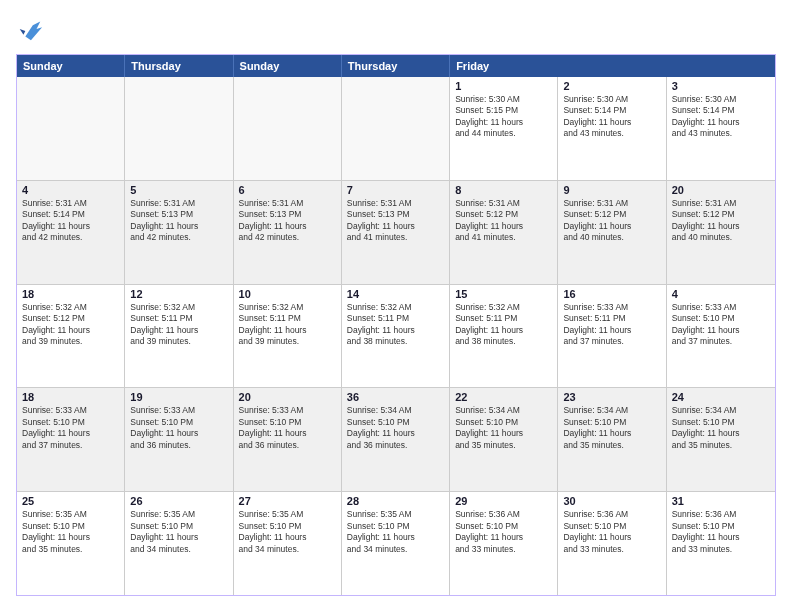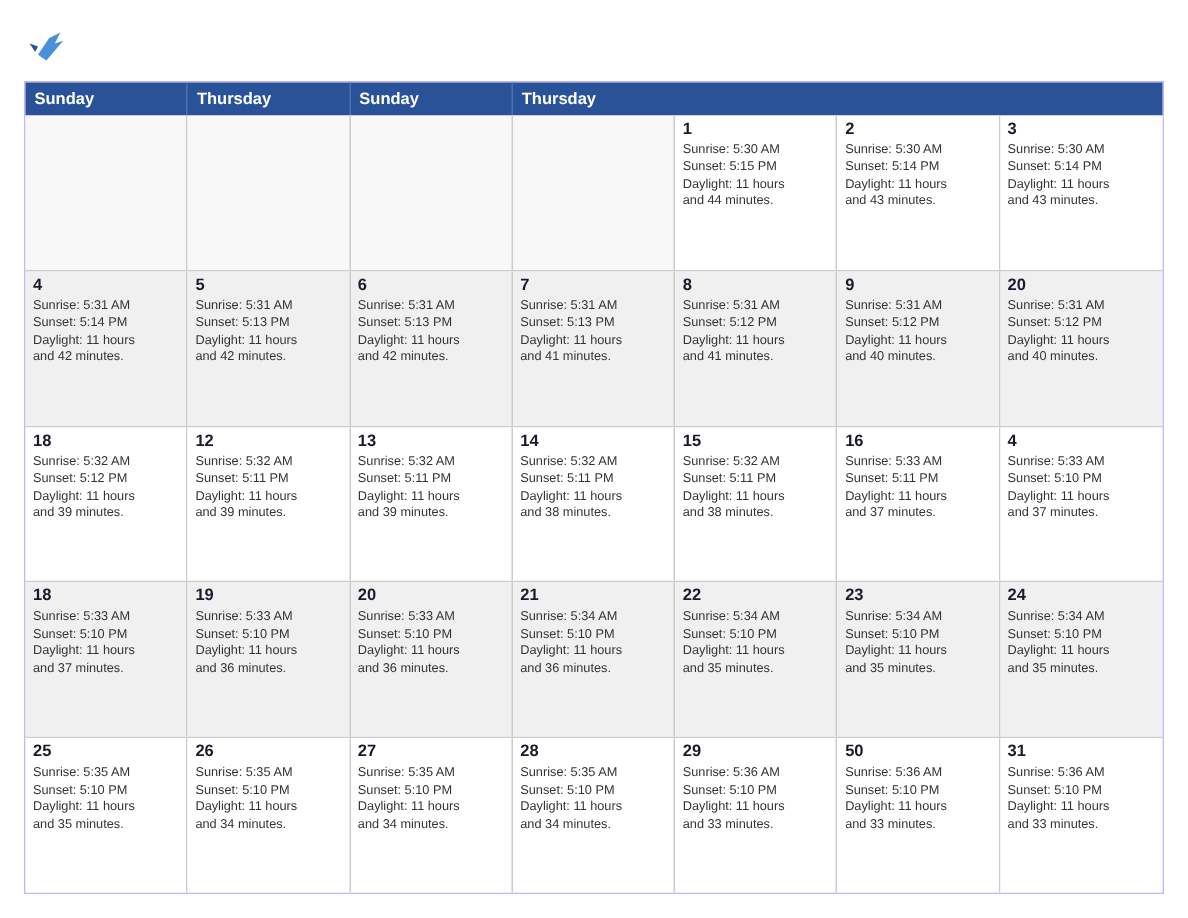--- a/index.html
+++ b/index.html
@@ -120,20 +120,21 @@
       <div class="subtitle"></div>
     </div>
   </div>
 
   <div class="calendar">
     <div class="cal-header" id="cal-header">
         <div class="cal-header-cell">Sunday</div>
         <div class="cal-header-cell">Thursday</div>
         <div class="cal-header-cell">Sunday</div>
         <div class="cal-header-cell">Thursday</div>
+        <div class="cal-header-cell">Friday</div>
       </div>
     <div class="cal-body" id="cal-body">
         <div class="cal-row">
           <div class="cal-cell empty"></div>
           <div class="cal-cell empty"></div>
           <div class="cal-cell empty"></div>
           <div class="cal-cell empty"></div>
           <div class="cal-cell">
             <div class="day-number">1</div>
             <div class="cell-text" style="white-space: pre-line;">Sunrise: 5:30 AM
@@ -216,21 +217,21 @@
 and 39 minutes.</div>
           </div>
           <div class="cal-cell">
             <div class="day-number">12</div>
             <div class="cell-text" style="white-space: pre-line;">Sunrise: 5:32 AM
 Sunset: 5:11 PM
 Daylight: 11 hours
 and 39 minutes.</div>
           </div>
           <div class="cal-cell">
-            <div class="day-number">13</div>
+            <div class="day-number">10</div>
             <div class="cell-text" style="white-space: pre-line;">Sunrise: 5:32 AM
 Sunset: 5:11 PM
 Daylight: 11 hours
 and 39 minutes.</div>
           </div>
           <div class="cal-cell">
             <div class="day-number">14</div>
             <div class="cell-text" style="white-space: pre-line;">Sunrise: 5:32 AM
 Sunset: 5:11 PM
 Daylight: 11 hours
@@ -274,21 +275,21 @@
 and 36 minutes.</div>
           </div>
           <div class="cal-cell shaded">
             <div class="day-number">20</div>
             <div class="cell-text" style="white-space: pre-line;">Sunrise: 5:33 AM
 Sunset: 5:10 PM
 Daylight: 11 hours
 and 36 minutes.</div>
           </div>
           <div class="cal-cell shaded">
-            <div class="day-number">21</div>
+            <div class="day-number">36</div>
             <div class="cell-text" style="white-space: pre-line;">Sunrise: 5:34 AM
 Sunset: 5:10 PM
 Daylight: 11 hours
 and 36 minutes.</div>
           </div>
           <div class="cal-cell shaded">
             <div class="day-number">22</div>
             <div class="cell-text" style="white-space: pre-line;">Sunrise: 5:34 AM
 Sunset: 5:10 PM
 Daylight: 11 hours
@@ -339,21 +340,21 @@
 and 34 minutes.</div>
           </div>
           <div class="cal-cell">
             <div class="day-number">29</div>
             <div class="cell-text" style="white-space: pre-line;">Sunrise: 5:36 AM
 Sunset: 5:10 PM
 Daylight: 11 hours
 and 33 minutes.</div>
           </div>
           <div class="cal-cell">
-            <div class="day-number">50</div>
+            <div class="day-number">30</div>
             <div class="cell-text" style="white-space: pre-line;">Sunrise: 5:36 AM
 Sunset: 5:10 PM
 Daylight: 11 hours
 and 33 minutes.</div>
           </div>
           <div class="cal-cell">
             <div class="day-number">31</div>
             <div class="cell-text" style="white-space: pre-line;">Sunrise: 5:36 AM
 Sunset: 5:10 PM
 Daylight: 11 hours

